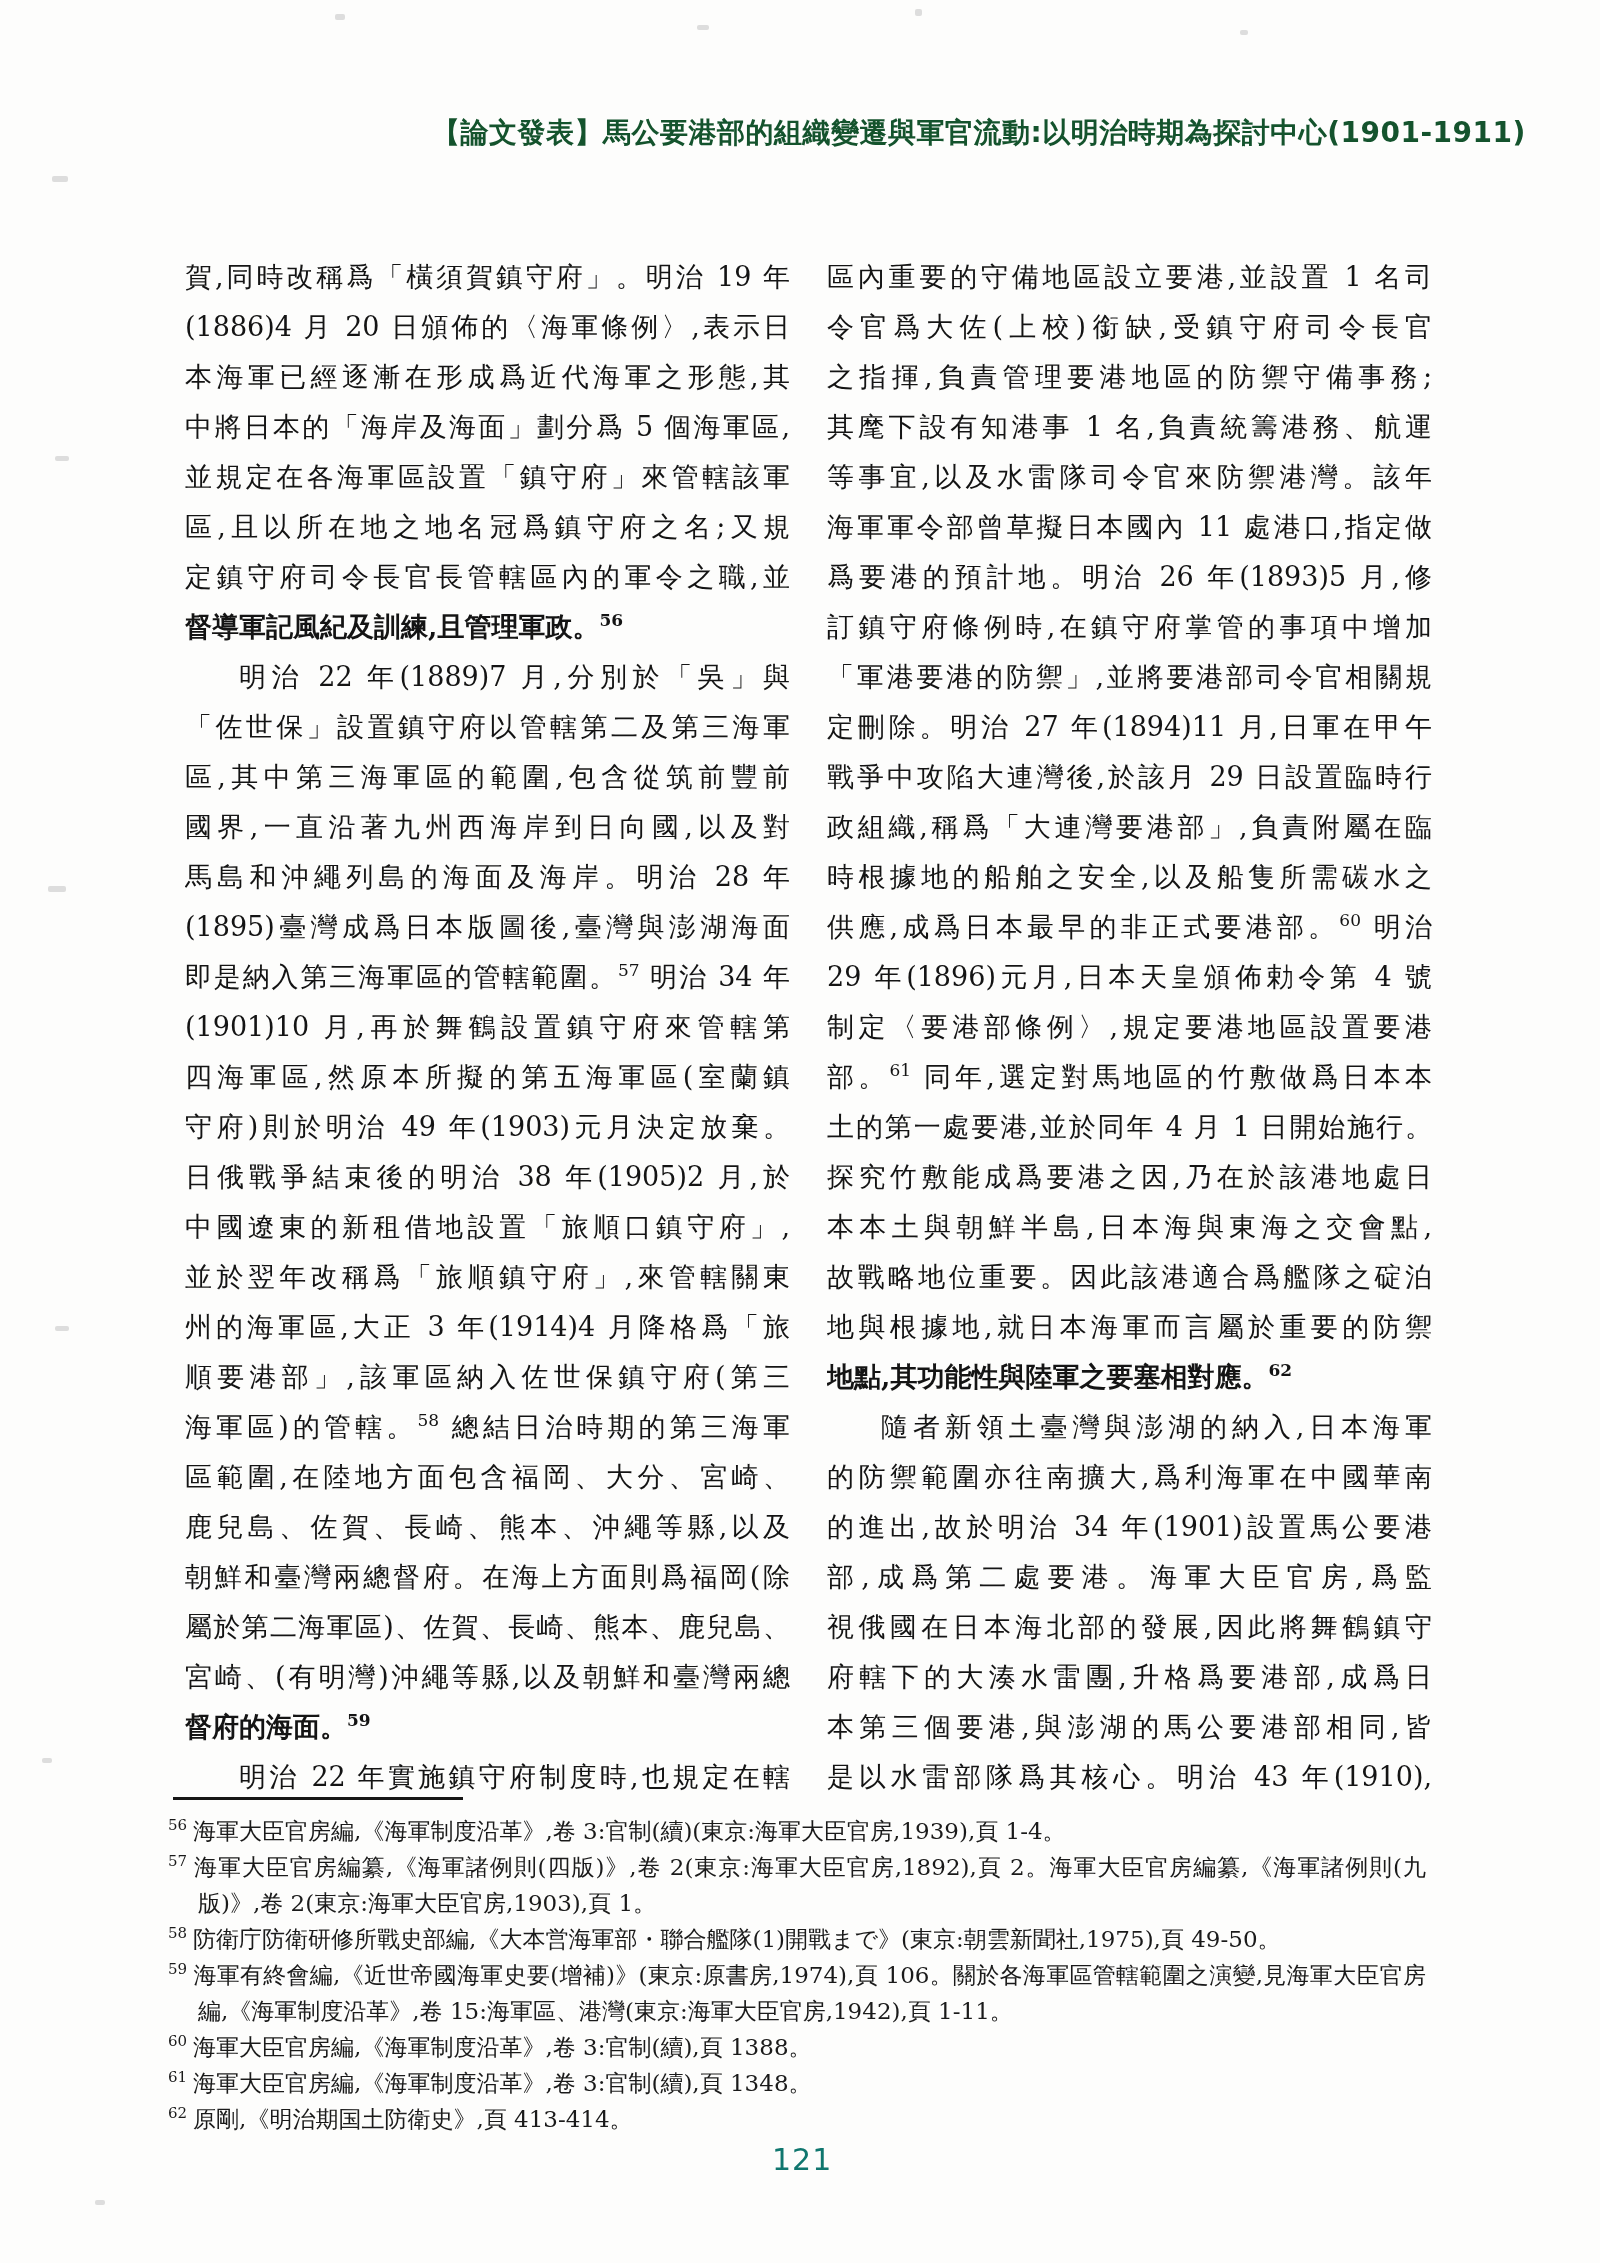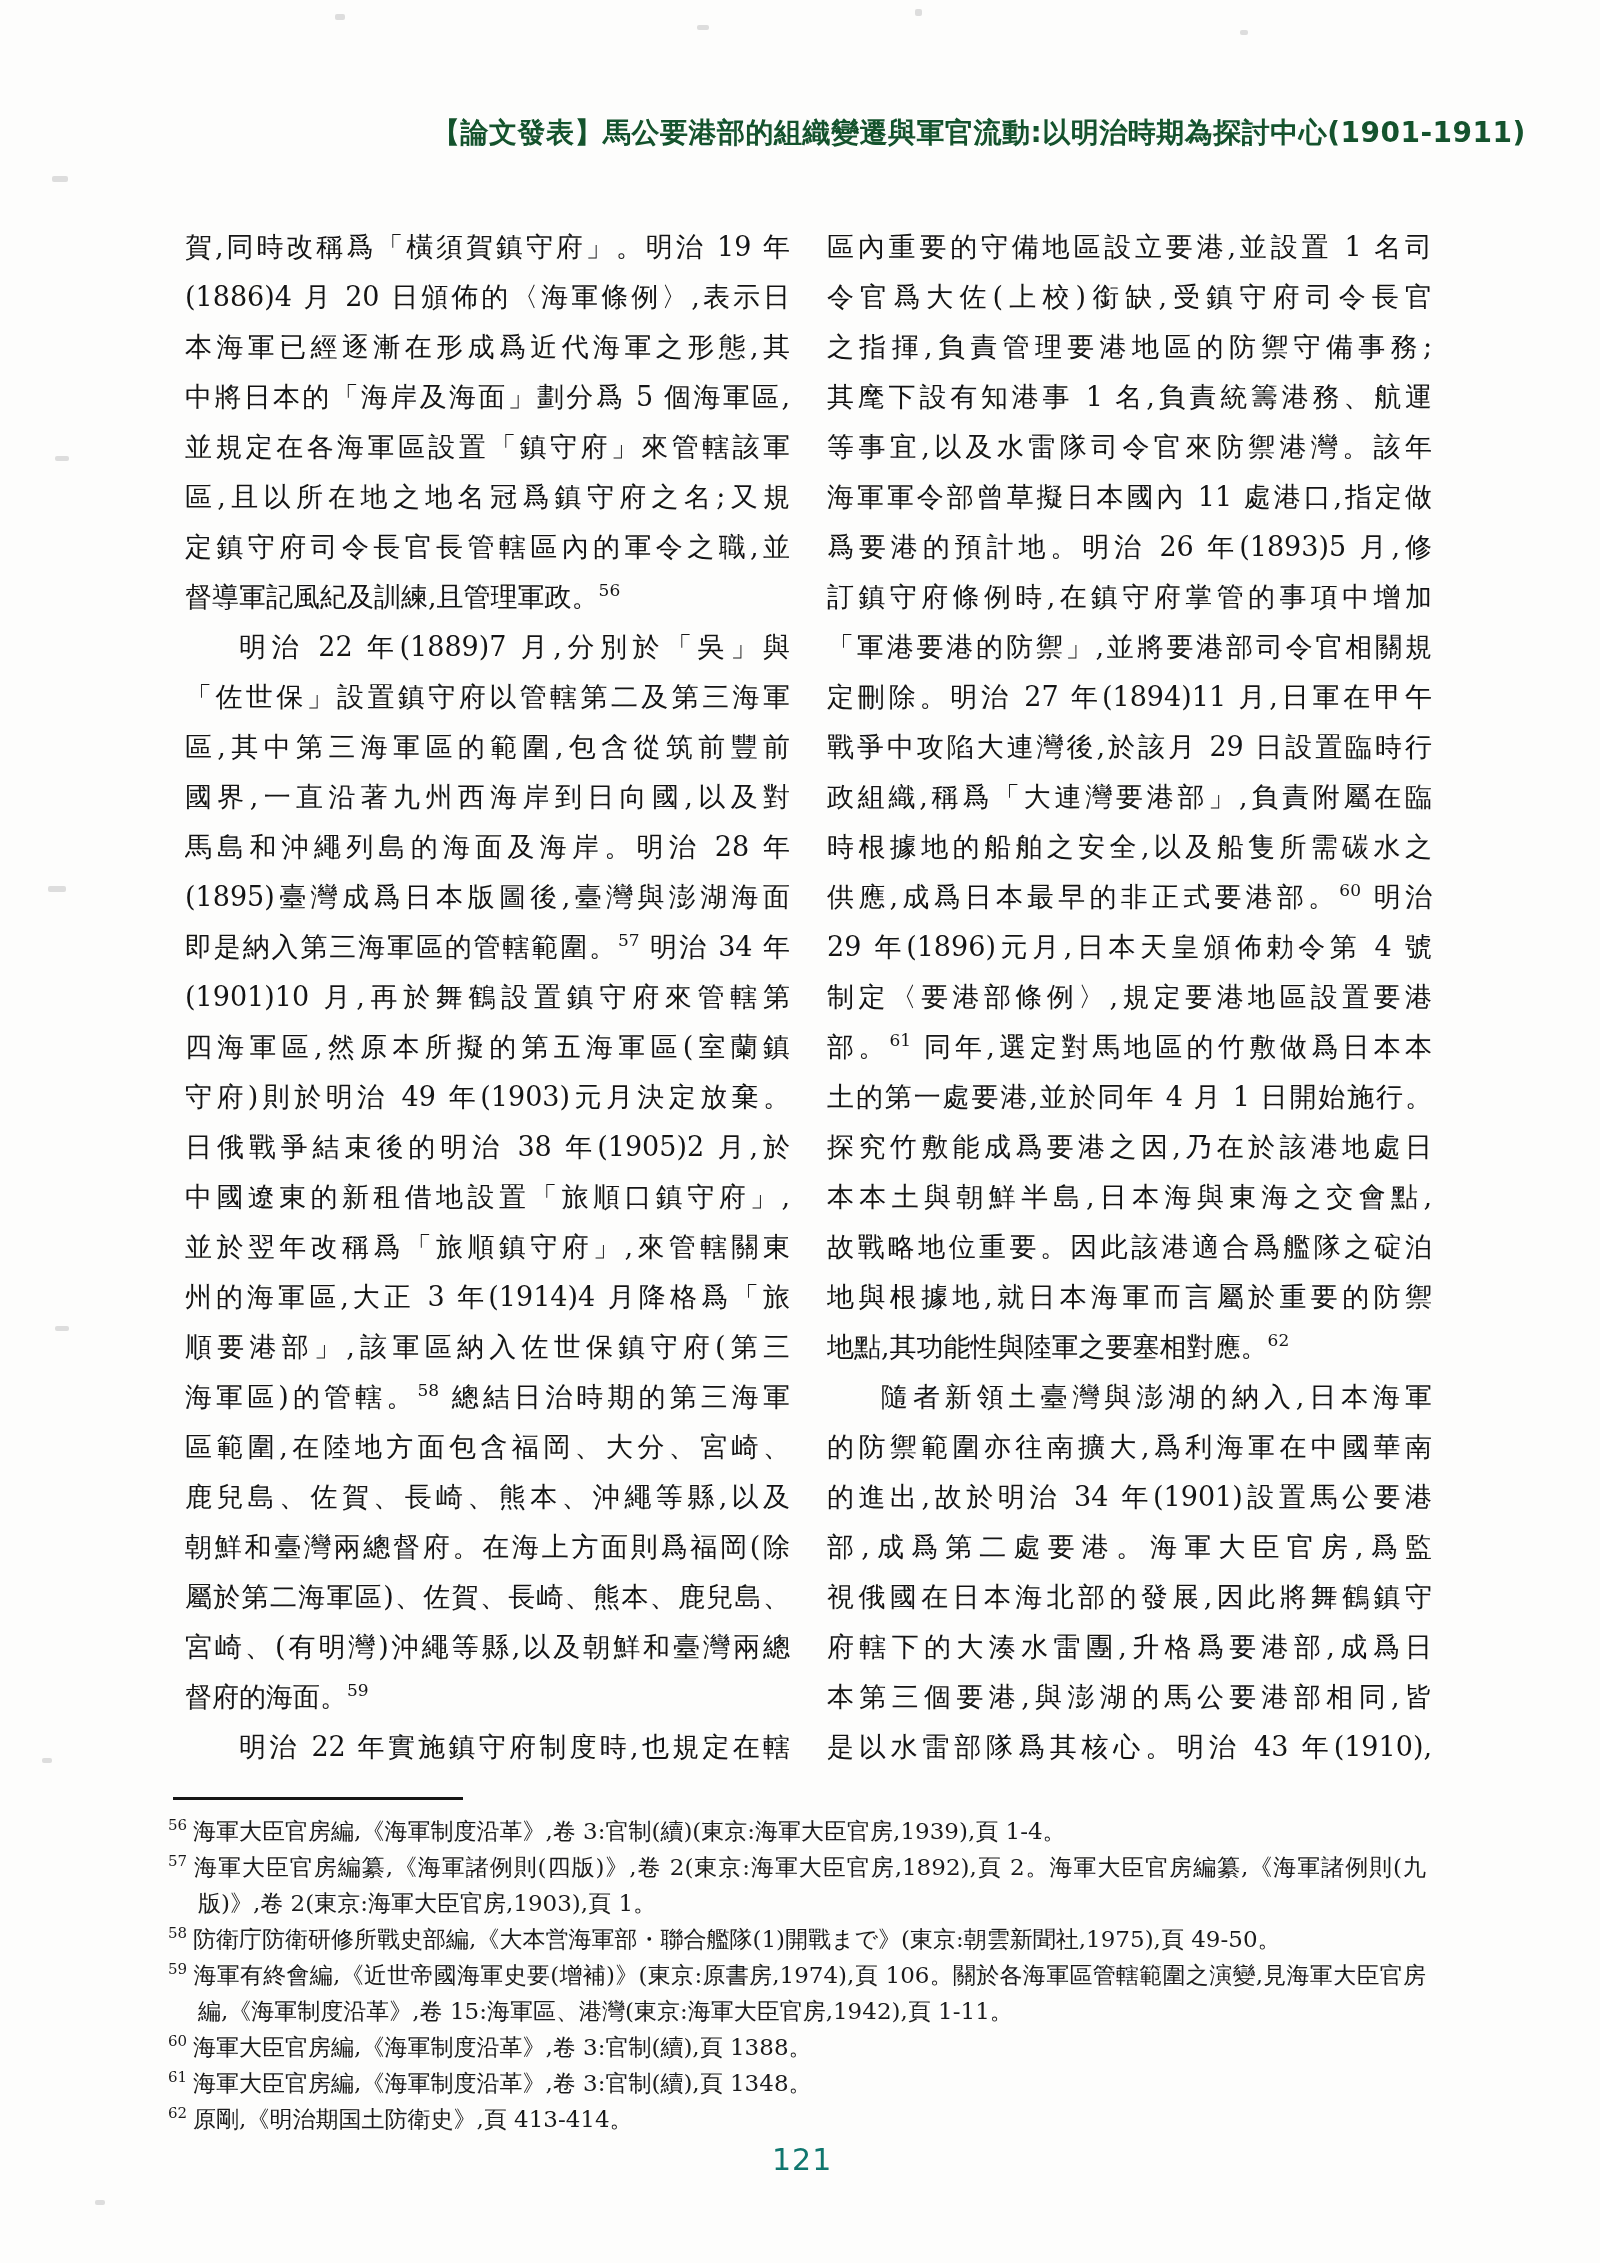--- a/index.html
+++ b/index.html
@@ -11,30 +11,30 @@
   }
   
   .running-head{
     position:absolute;left:432px;top:114px;width:1060px;
     font-family:"DejaVu Sans","Liberation Sans",sans-serif;
     font-weight:700;font-size:28px;letter-spacing:.5px;white-space:nowrap;
     color:#14532d;
   }
   
   .columns{
-    position:absolute;left:185px;top:222px;width:1255px;
+    position:absolute;left:185px;top:252px;width:1255px;
     display:flex;gap:37px;
   }
   .col{width:605px;}
   .line{
     height:50px;line-height:50px;font-size:27px;
     text-align:justify;text-align-last:justify;
     overflow:hidden;white-space:normal;
   }
-  .line.last{text-align-last:left;}
+  .line.last{text-align-last:left;font-weight:bold;}
   .line.indent{padding-left:54px;box-sizing:border-box;}
   .line sup{font-size:17px;line-height:0;vertical-align:super;letter-spacing:0;}
   
   .fn-divider{
     position:absolute;left:173px;top:1797px;width:290px;height:0;
     border-top:3px solid #161616;
   }
   .footnotes{
     position:absolute;left:168px;top:1813px;width:1258px;
     font-size:23px;line-height:36px;color:#1a1a1a;

